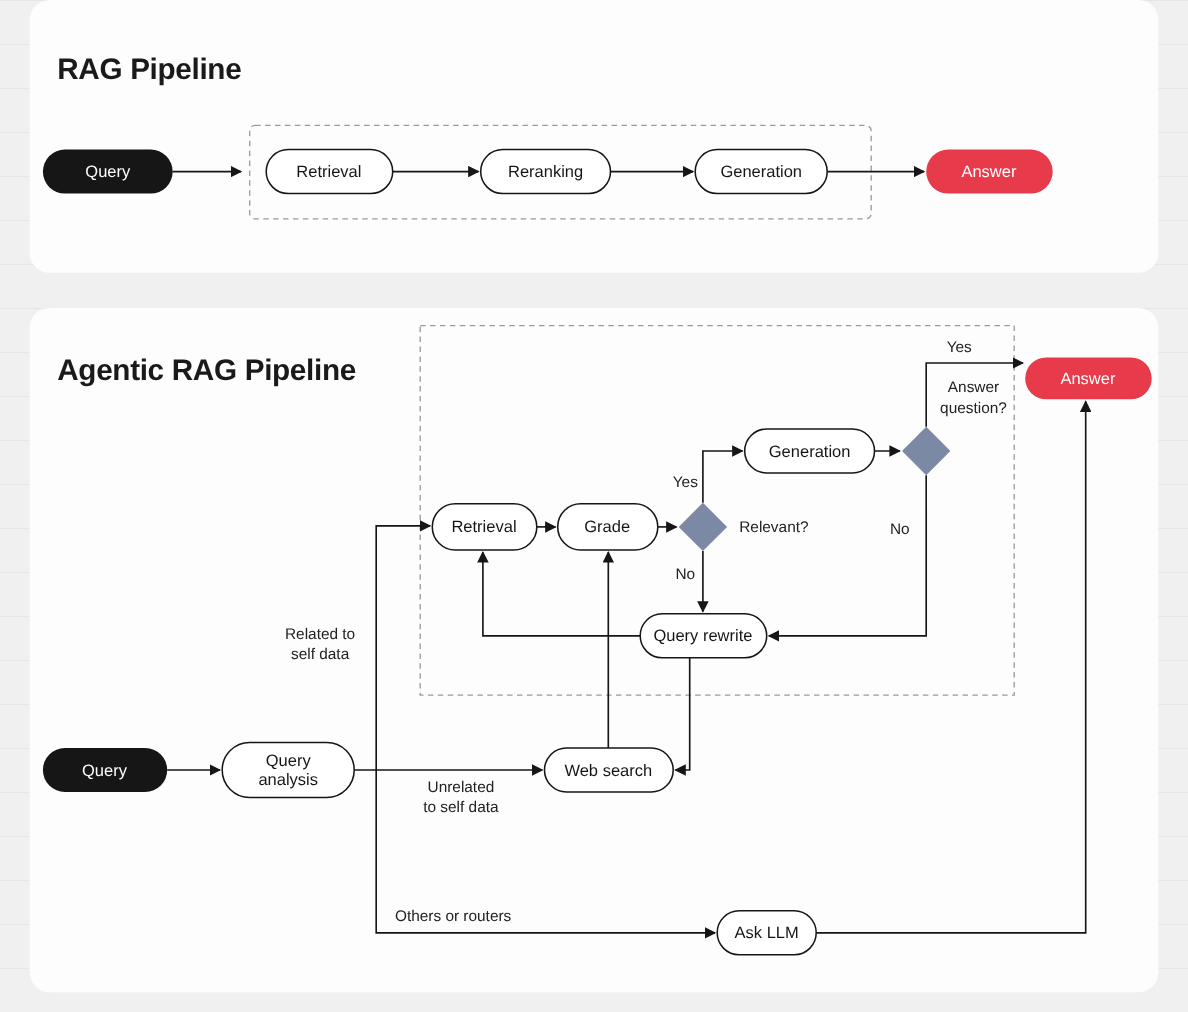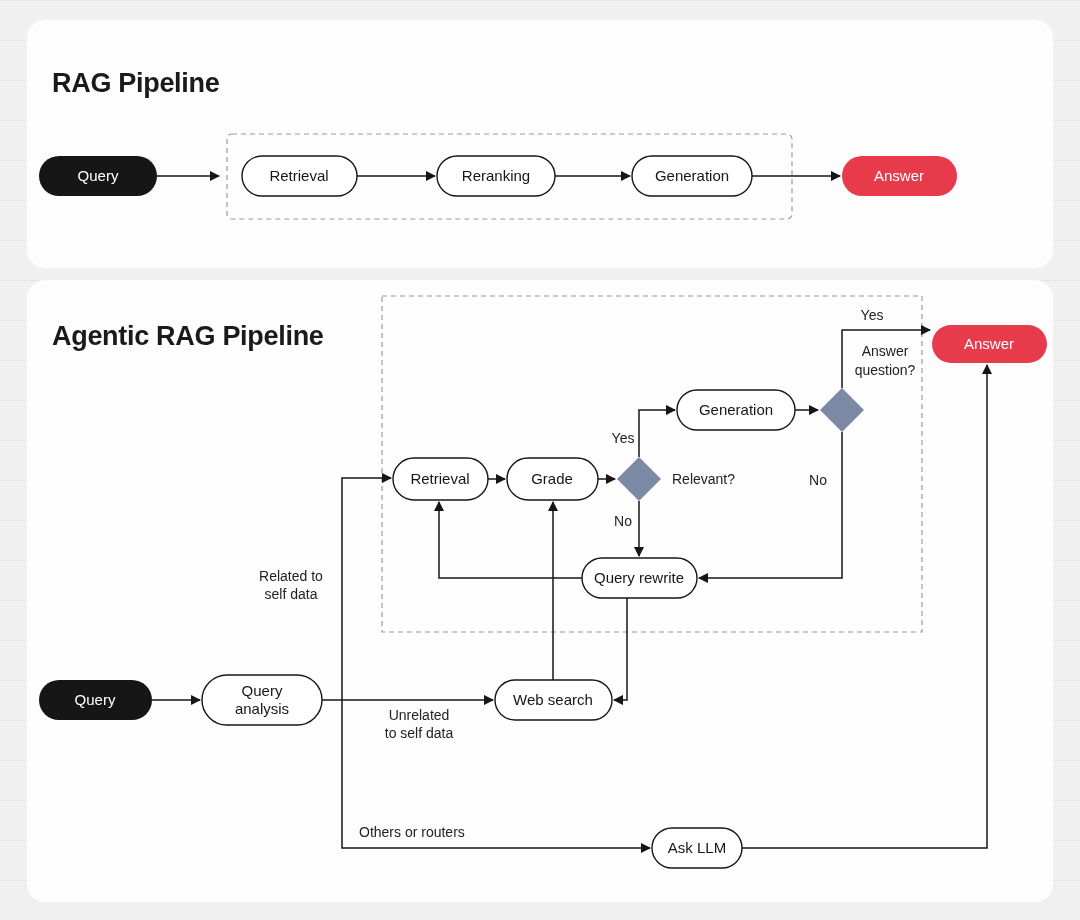--- a/index.html
+++ b/index.html
@@ -18,21 +18,21 @@
     );
     position: relative;
   }
   .card {
     position: absolute;
     left: 27px;
     width: 1026px;
     background: #fdfdfd;
     border-radius: 18px;
   }
-  .card-1 { top: 20px;   height: 248px; text-decoration: underline; }
+  .card-1 { top: 0;   height: 248px; text-decoration: underline; }
   .card-2 { top: 280px; height: 622px; }
   .card svg { display: block; }
 
   .card-title {
     font-size: 27px;
     font-weight: 600;
     letter-spacing: -0.3px;
     fill: #1a1a1a;
   }
   .node-label {

